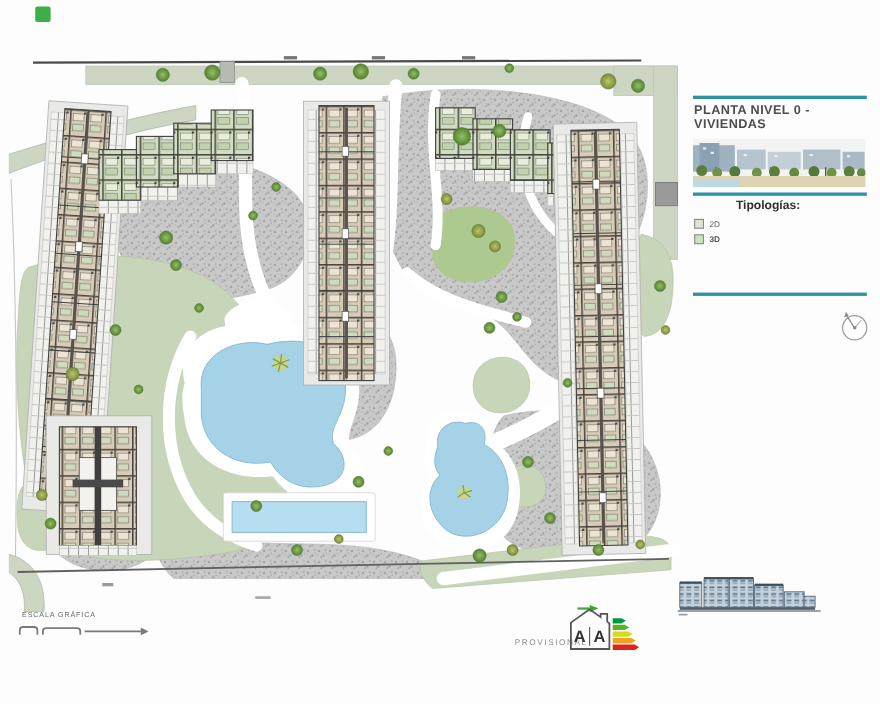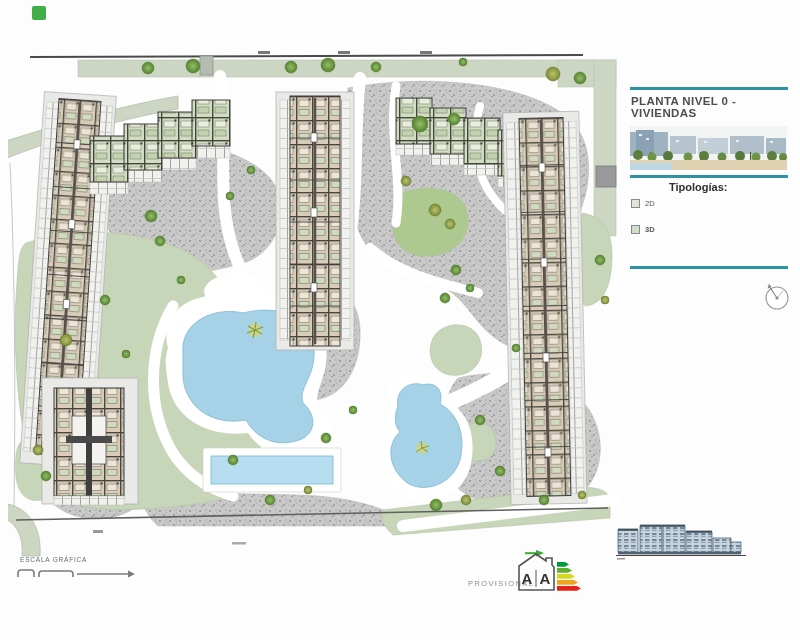--- a/index.html
+++ b/index.html
@@ -11,21 +11,21 @@
   
   .plan-svg{left:8px;top:48px;width:610px;height:510px;}
   
   .rule{left:630px;width:158px;height:3px;background:#2d93a3;}
   .rule1{top:87px;} .rule2{top:175px;} .rule3{top:266px;}
   .plan-title{left:631px;top:95px;width:160px;font-size:11.5px;font-weight:700;
               letter-spacing:.4px;color:#4d4d4d;}
   .thumb-svg{left:630px;top:126px;width:157px;height:44px;}
   .legend-heading{left:669px;top:181px;font-size:11px;font-weight:700;color:#2f2f2f;}
   .legend-row{left:631px;height:11px;display:flex;align-items:center;gap:5px;}
-  .legend-row.r1{top:198px;} .legend-row.r2{top:224px;font-weight:bold;}
+  .legend-row.r1{top:198px;} .legend-row.r2{top:212px;font-weight:bold;}
   .swatch{width:9px;height:9px;border:1px solid #8a8a8a;box-sizing:border-box;}
   .swatch.s2d{background:#dfe3d8;} .swatch.s3d{background:#cfe0c6;}
   .legend-label{font-size:7.5px;color:#555;}
   .compass-svg{left:762px;top:282px;width:30px;height:30px;}
   
   .scale-label{left:20px;top:556px;font-size:6.5px;letter-spacing:.8px;color:#6a6a6a;}
   .scalebar-svg{left:15px;top:566px;width:128px;height:16px;}
   .watermark{left:468px;top:579px;font-size:7.5px;letter-spacing:1.4px;color:#8f8f8f;}
   .energy-svg{left:516px;top:549px;width:70px;height:46px;}
   .elev-svg{left:616px;top:520px;width:132px;height:42px;}

